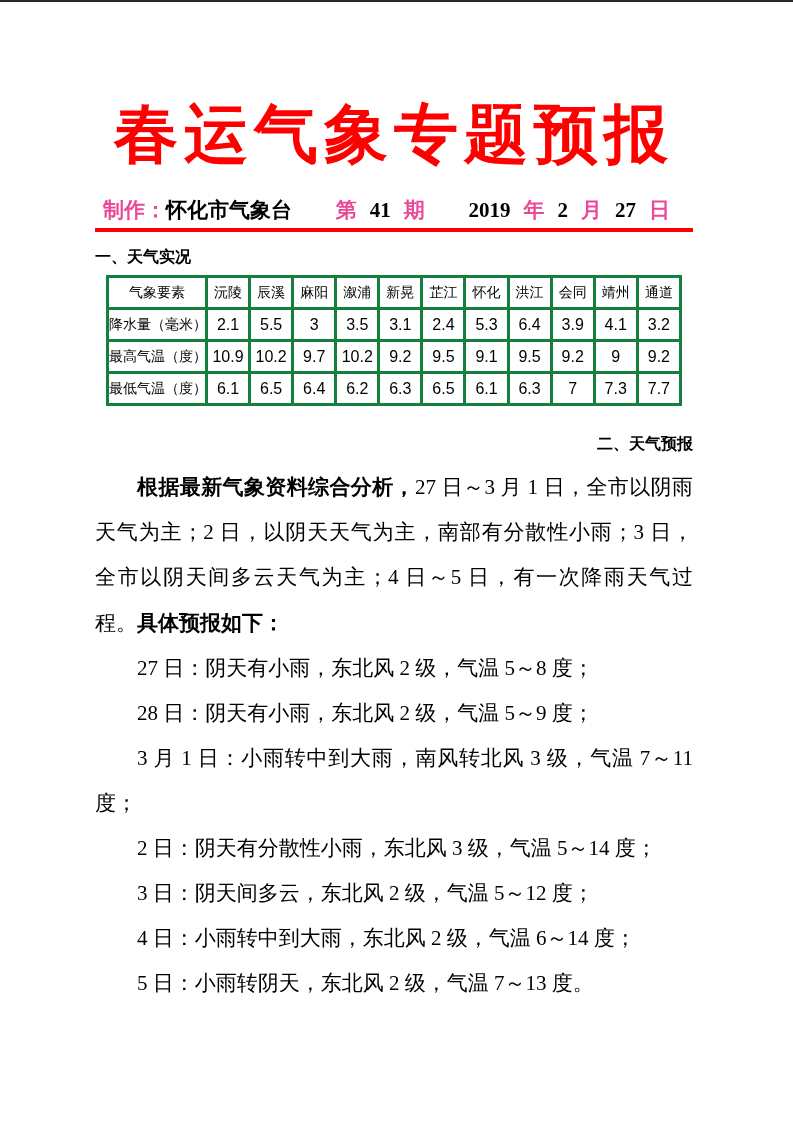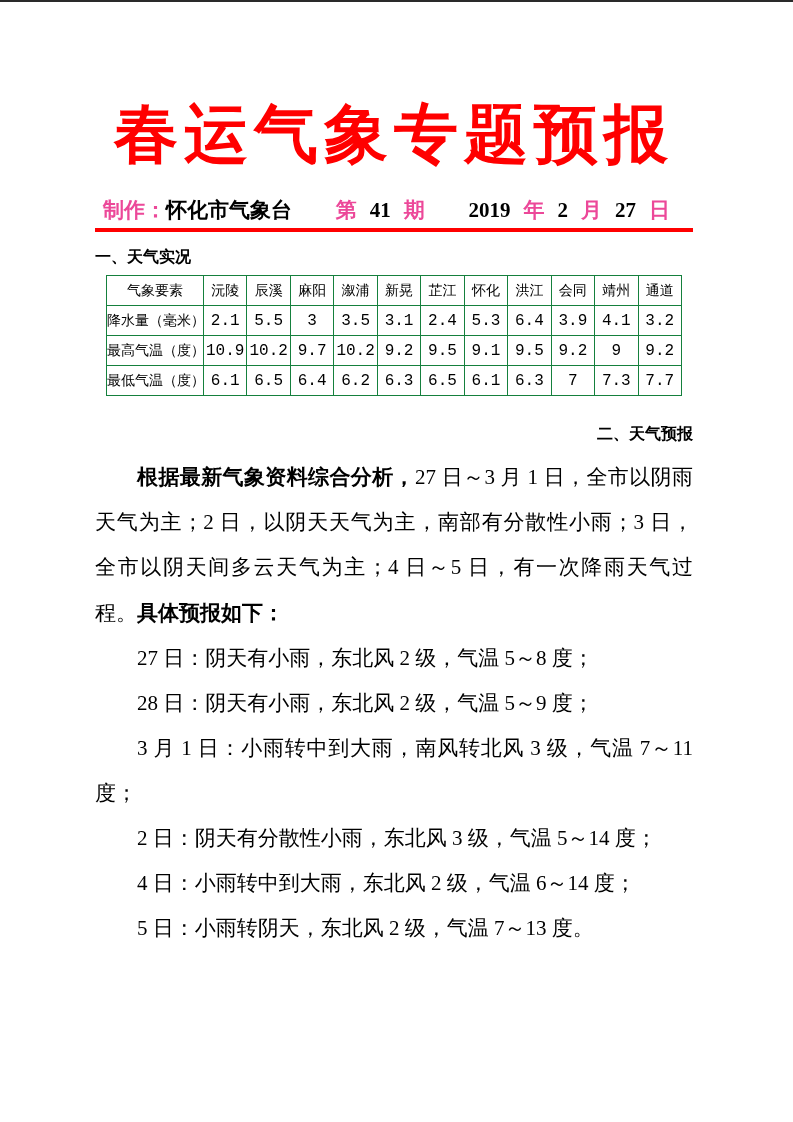--- a/index.html
+++ b/index.html
@@ -64,28 +64,28 @@
     line-height: 21px;
     font-family: "Liberation Sans", "DejaVu Sans", sans-serif;
   }
   .weather-table {
     width: 576px;
     margin: 5px auto 0 auto;
     border-collapse: collapse;
     table-layout: fixed;
   }
   .weather-table th, .weather-table td {
-    border: 1px solid #15803d;
+    border: 3px solid #15803d;
     text-align: center;
     vertical-align: middle;
     height: 29px;
     padding: 0;
     font-weight: normal;
     font-size: 14px;
-    font-family: Liberation Mono, monospace;
+    font-family: Liberation Sans, sans-serif;
     overflow: hidden;
     white-space: nowrap;
   }
   .weather-table td { font-size: 16px; }
   .weather-table th.row-label, .weather-table th.corner { width: 96px; font-size: 14px; }
   
   .body-par {
     margin: 0;
     font-size: 21px;
     line-height: 45px;
@@ -186,17 +186,18 @@
 
   <h2 class="sec-heading sec2-heading">二、天气预报</h2>
 
   <p class="body-par intro-par"><b>根据最新气象资料综合分析，</b><span>27 日～3 月 1 日，全市以阴雨天气为主；2 日，以阴天天气为主，南部有分散性小雨；3 日，全市以阴天间多云天气为主；4 日～5 日，有一次降雨天气过程。</span><b>具体预报如下：</b></p>
 
   <div>
       <p class="body-par">27 日：阴天有小雨，东北风 2 级，气温 5～8 度；</p>
       <p class="body-par">28 日：阴天有小雨，东北风 2 级，气温 5～9 度；</p>
       <p class="body-par">3 月 1 日：小雨转中到大雨，南风转北风 3 级，气温 7～11 度；</p>
       <p class="body-par">2 日：阴天有分散性小雨，东北风 3 级，气温 5～14 度；</p>
+      <p class="body-par">3 日：阴天间多云，东北风 2 级，气温 5～12 度；</p>
       <p class="body-par">4 日：小雨转中到大雨，东北风 2 级，气温 6～14 度；</p>
       <p class="body-par">5 日：小雨转阴天，东北风 2 级，气温 7～13 度。</p>
     </div>
 
 </div>
 
 </body></html>

